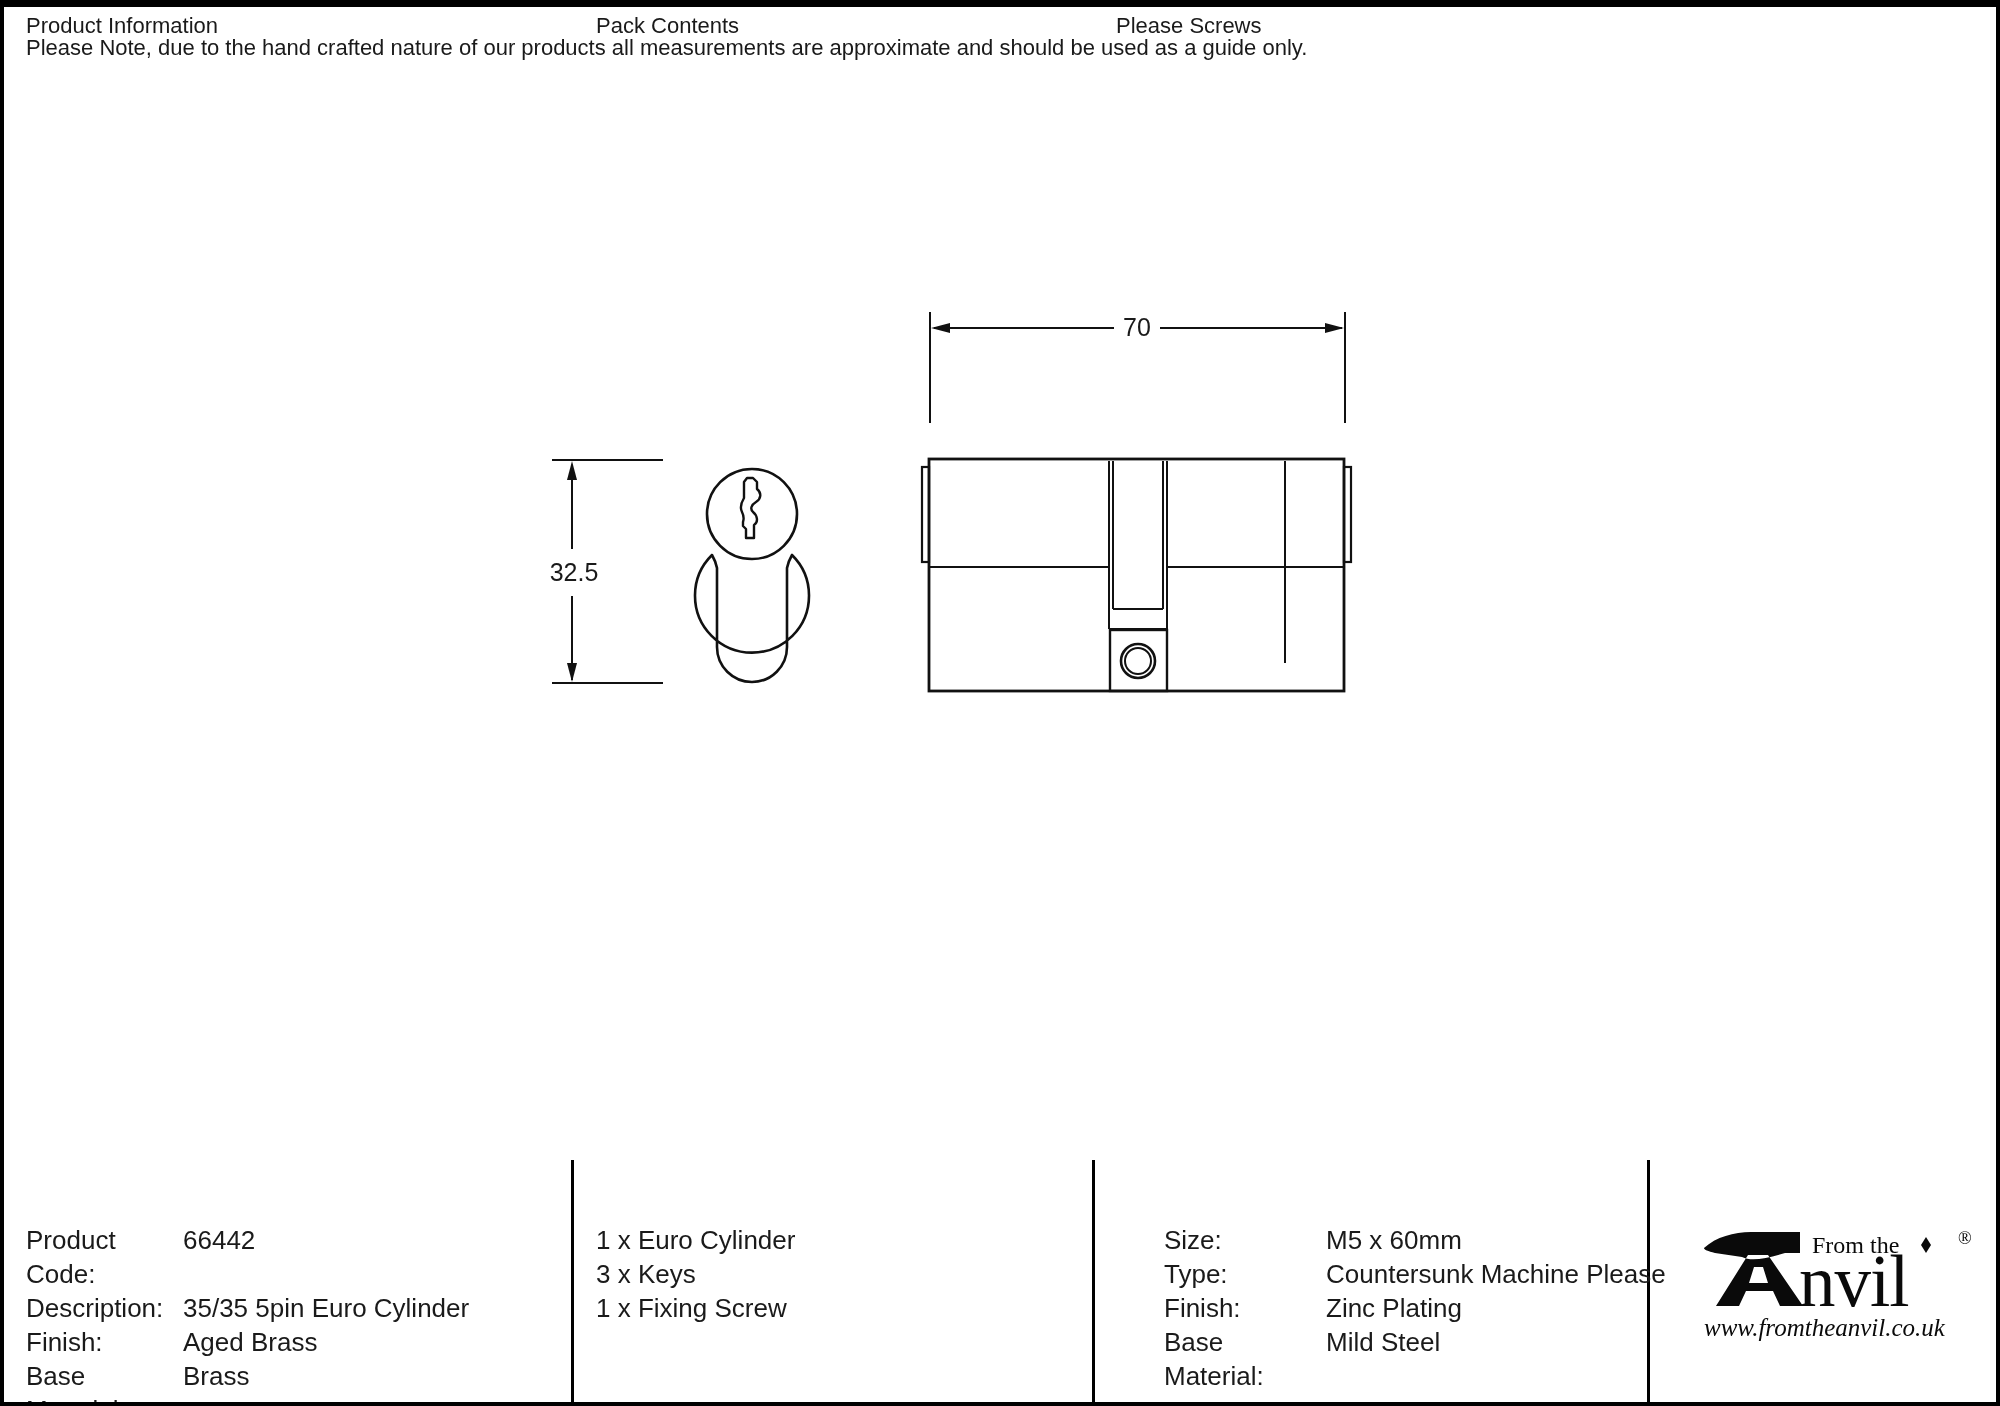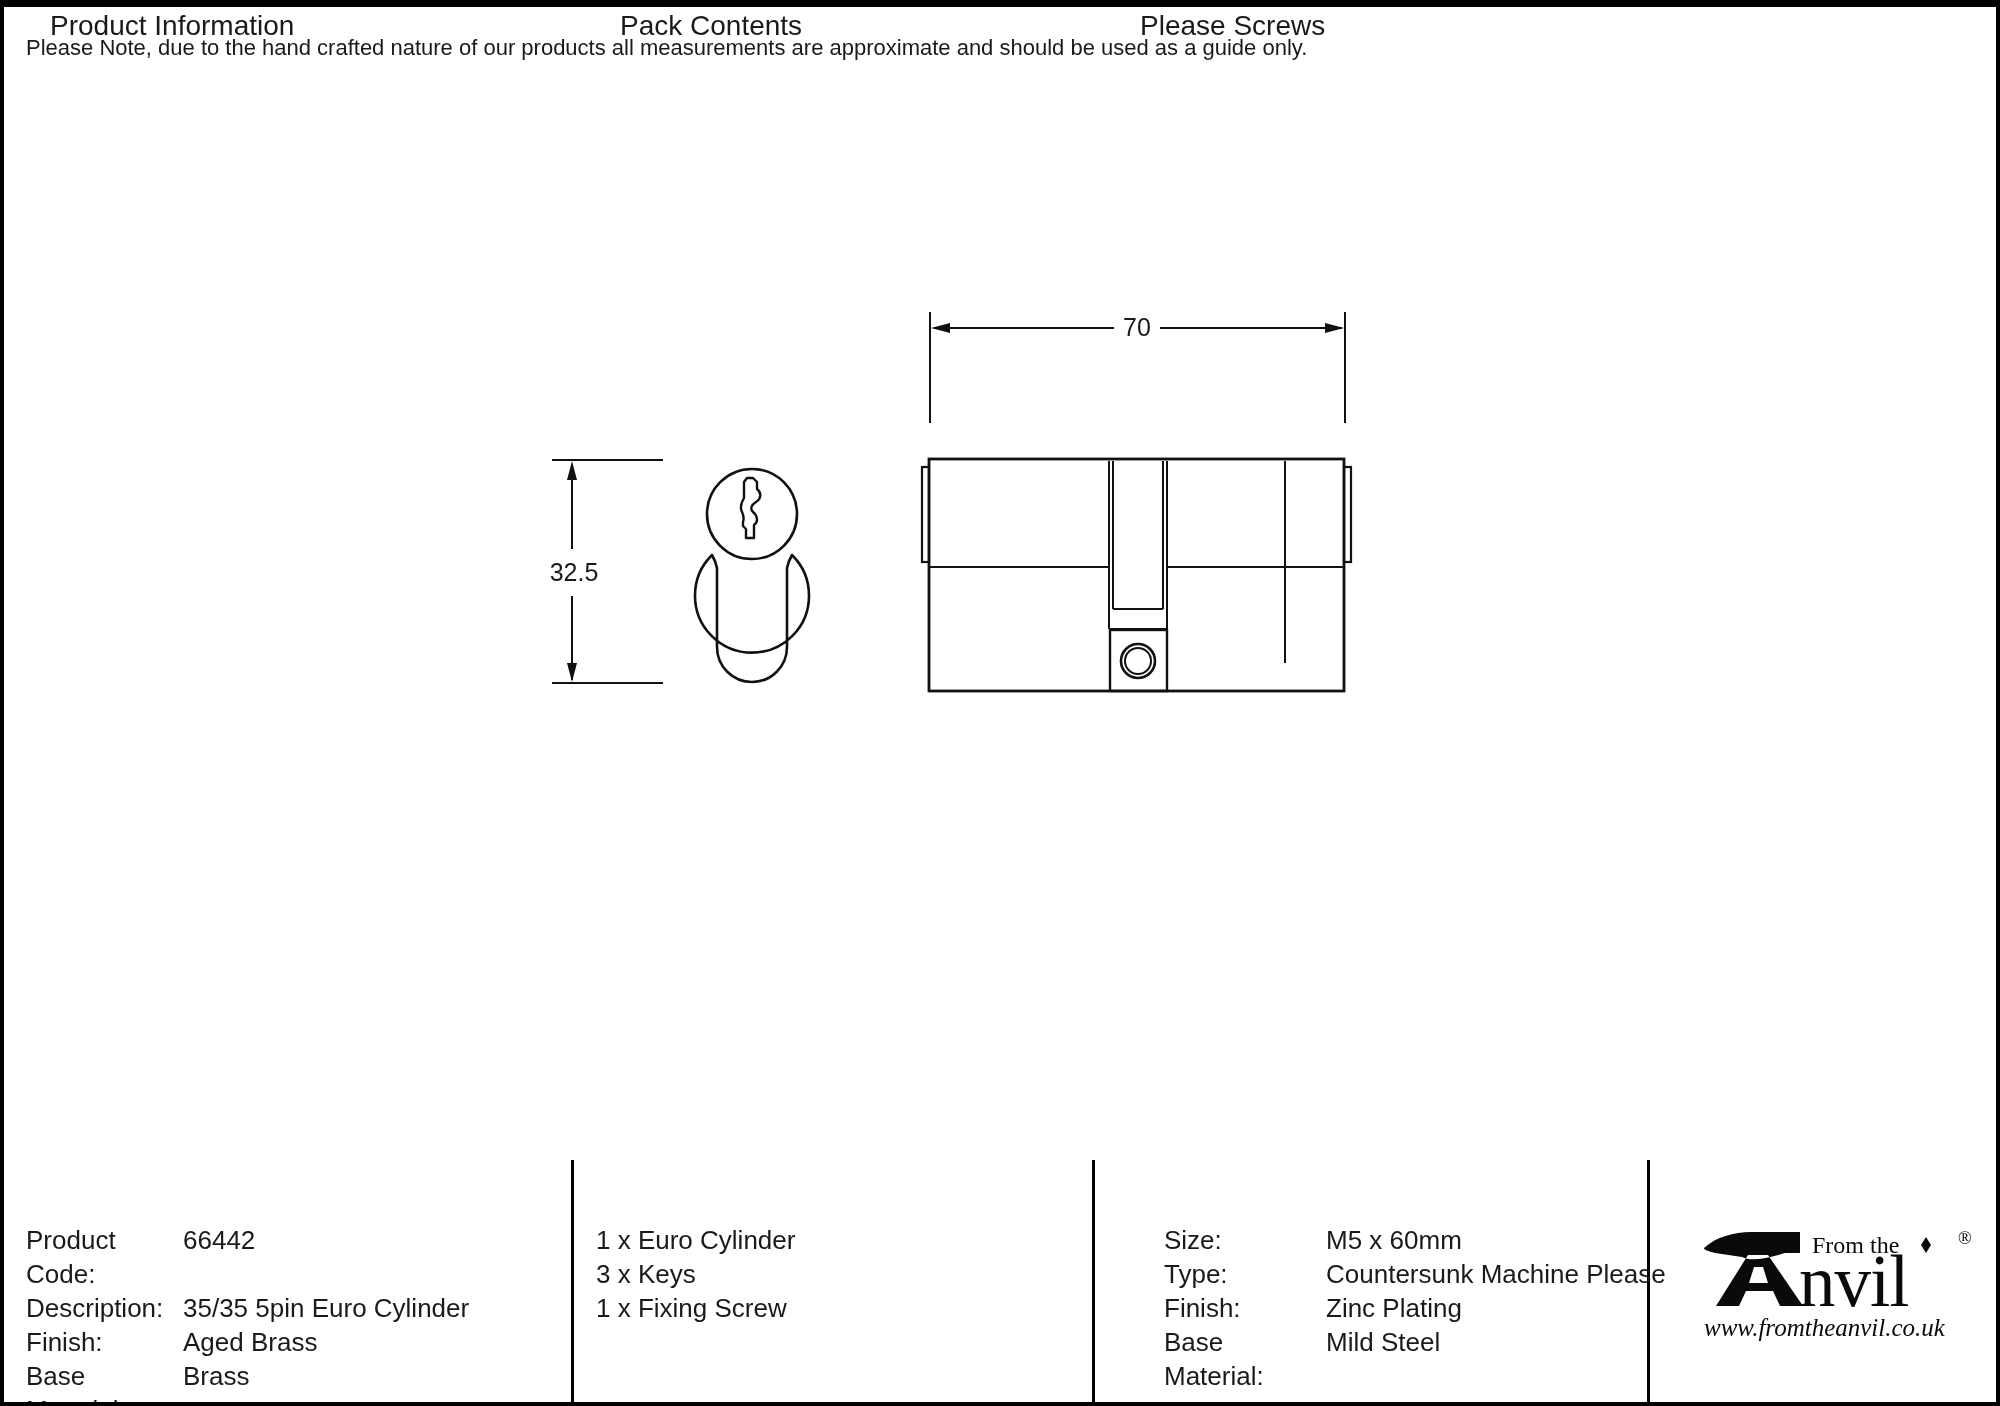--- a/index.html
+++ b/index.html
@@ -19,22 +19,21 @@
   .vline{position:absolute;background:#000;width:3px;}
   .note-row{
     position:absolute;left:0;top:1099;width:1992px;height:57px;
     display:flex;align-items:flex-end;
     font-size:22px;
   }
   .note-row .txt{padding-left:22px;}
   .hdr-cell{
     position:absolute;top:1158;height:44px;
     display:flex;align-items:center;
-    font-size:28px;
-    margin-left:24px;
+    font-size:22px;
   }
   .body-cell{
     position:absolute;top:1205px;
     font-size:26px;line-height:34px;
   }
   .body-cell .row{display:flex;}
   .body-cell .lbl{flex:0 0 157px;}
   .body-cell.fixing .lbl{flex:0 0 162px;}
   svg text{font-family:"Liberation Sans",sans-serif;fill:#1a1a1a;}
   .logo-svg text{font-family:"Liberation Serif","DejaVu Serif",serif;fill:#0a0a0a;}

